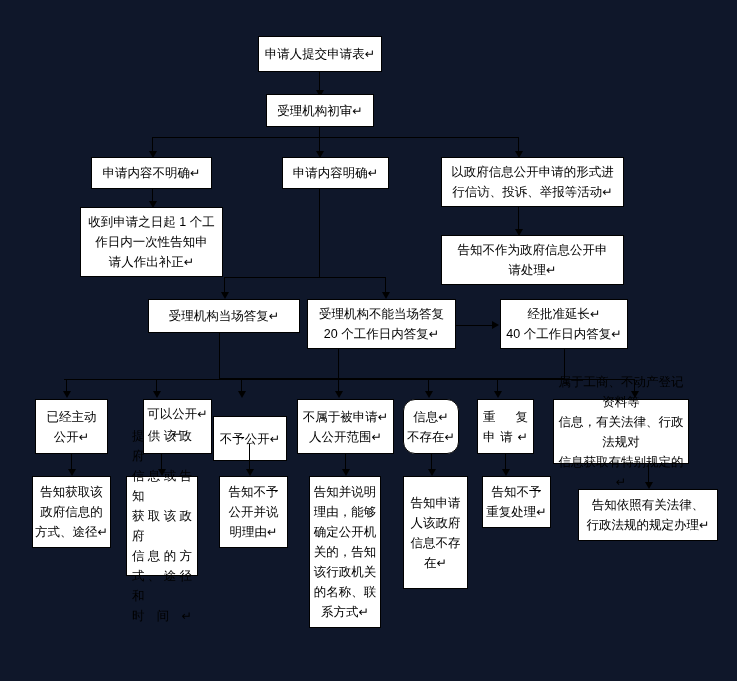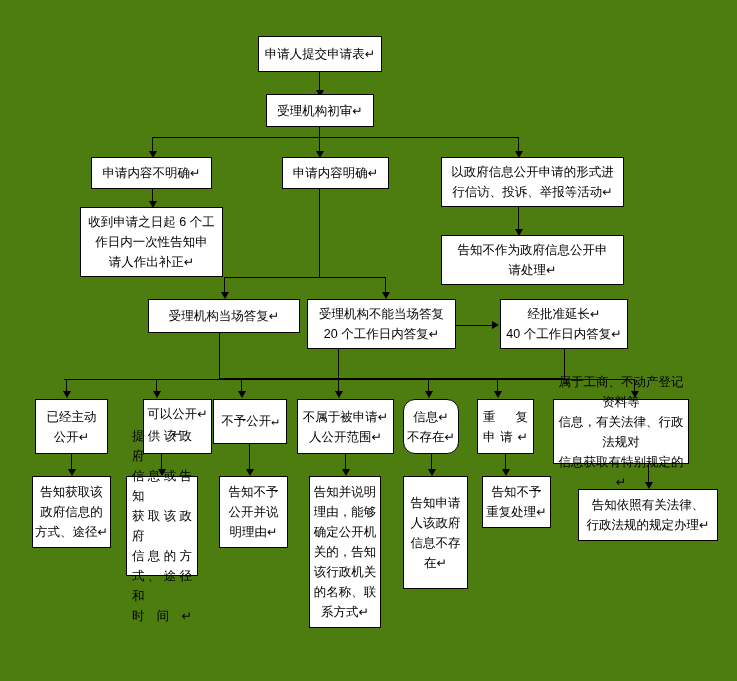--- a/index.html
+++ b/index.html
@@ -8,21 +8,21 @@
     padding: 0;
     background: #ffffff;
   }
   body {
     font-family: "Liberation Sans", "DejaVu Sans", sans-serif;
   }
   #canvas {
     position: relative;
     width: 737px;
     height: 681px;
-    background: #4d7c0f;
+    background: #0f172a;
     overflow: hidden;
   }
   .node {
     position: absolute;
     box-sizing: border-box;
     border: 1px solid #000000;
     background: #ffffff;
     color: #000000;
     font-size: 12.5px;
     line-height: 20px;
@@ -110,21 +110,21 @@
 行信访、投诉、举报等活动↵</span>
   </div>
 
   <div class="ln v" style="left:152px; top:189px; height:14px;"></div>
   <div class="arw" style="left:149px; top:201px;"></div>
 
   <div class="ln v" style="left:518px; top:207px; height:24px;"></div>
   <div class="arw" style="left:515px; top:229px;"></div>
 
   <div class="node" style="left:80px; top:207px; width:143px; height:70px;">
-    <span class="txt">收到申请之日起 6 个工
+    <span class="txt">收到申请之日起 1 个工
 作日内一次性告知申
 请人作出补正↵</span>
   </div>
 
   <div class="node" style="left:441px; top:235px; width:183px; height:50px;">
     <span class="txt">告知不作为政府信息公开申
 请处理↵</span>
   </div>
 
   <div class="ln v" style="left:319px; top:189px; height:88px;"></div>
@@ -177,21 +177,21 @@
   <div class="node" style="left:35px; top:399px; width:73px; height:55px;">
     <span class="txt">已经主动
 公开↵</span>
   </div>
 
   <div class="node topalign" style="left:127px; top:399px; width:69px; height:55px;">
     <span class="txt">可以公开↵
 ↵</span>
   </div>
 
-  <div class="node" style="left:213px; top:399px; width:74px; height:45px;font-family:Liberation Mono, monospace;">
+  <div class="node" style="left:213px; top:416px; width:74px; height:45px;">
     <span class="txt">不予公开↵</span>
   </div>
 
   <div class="node" style="left:297px; top:399px; width:97px; height:55px;">
     <span class="txt">不属于被申请↵
 人公开范围↵</span>
   </div>
 
   <div class="node" style="left:403px; top:399px; width:56px; height:55px;border-radius:12px;">
     <span class="txt">信息↵

